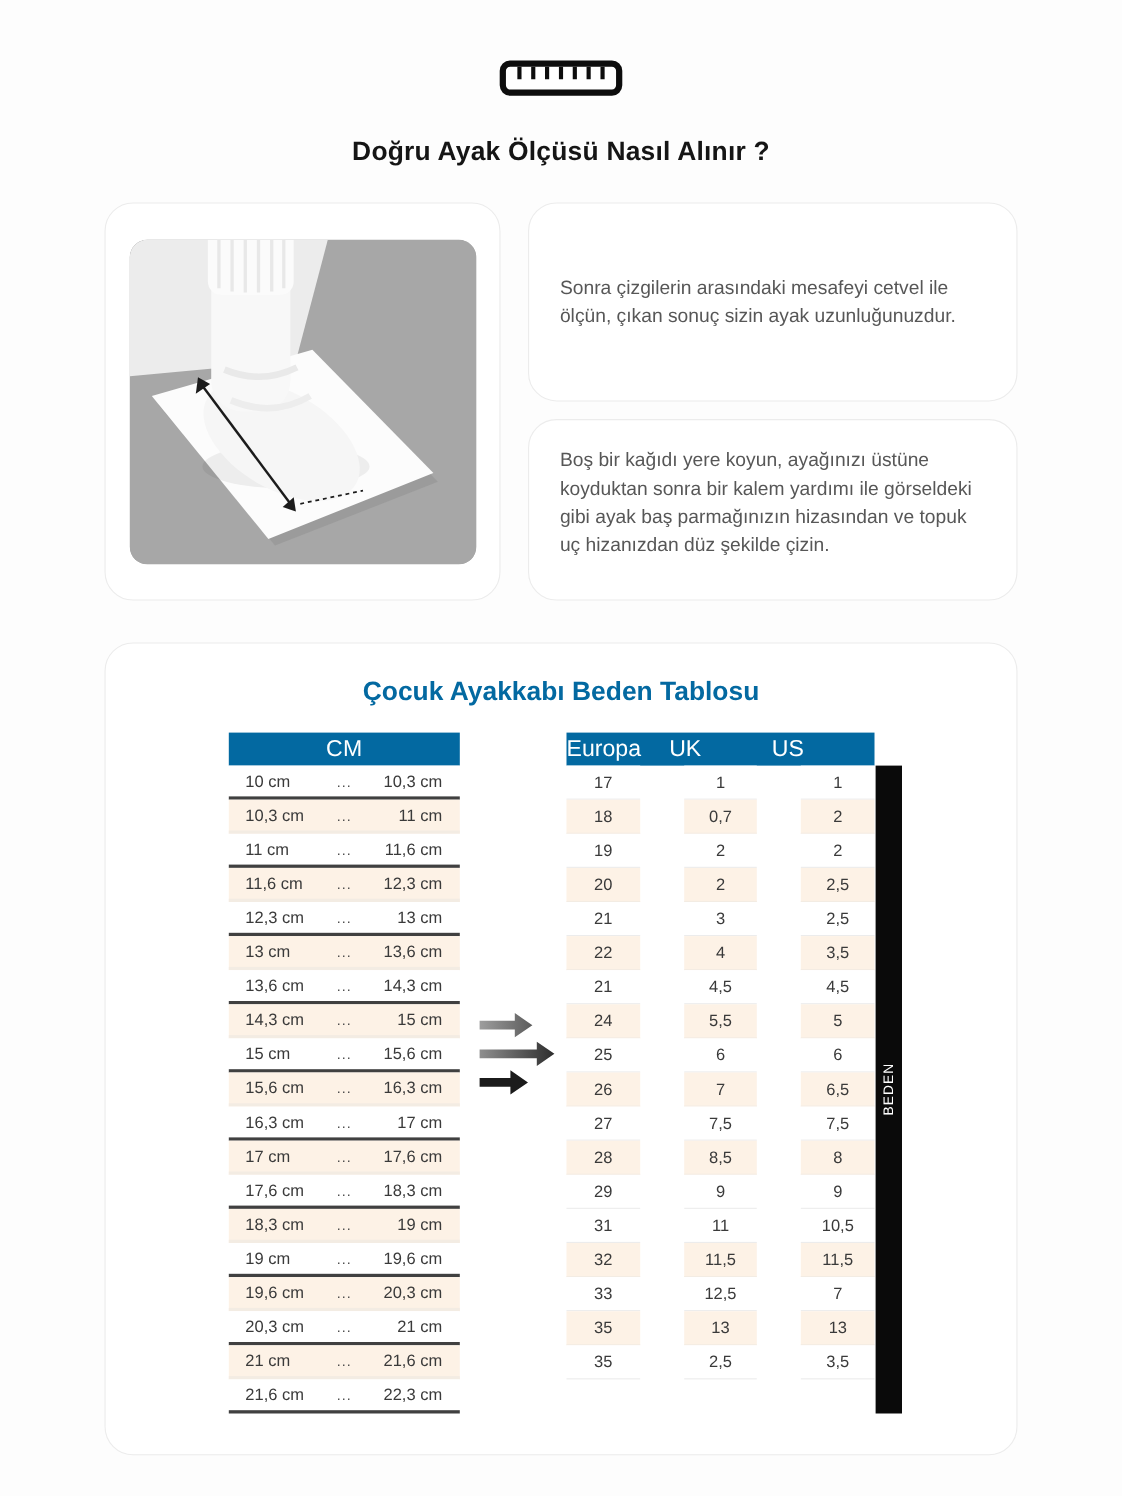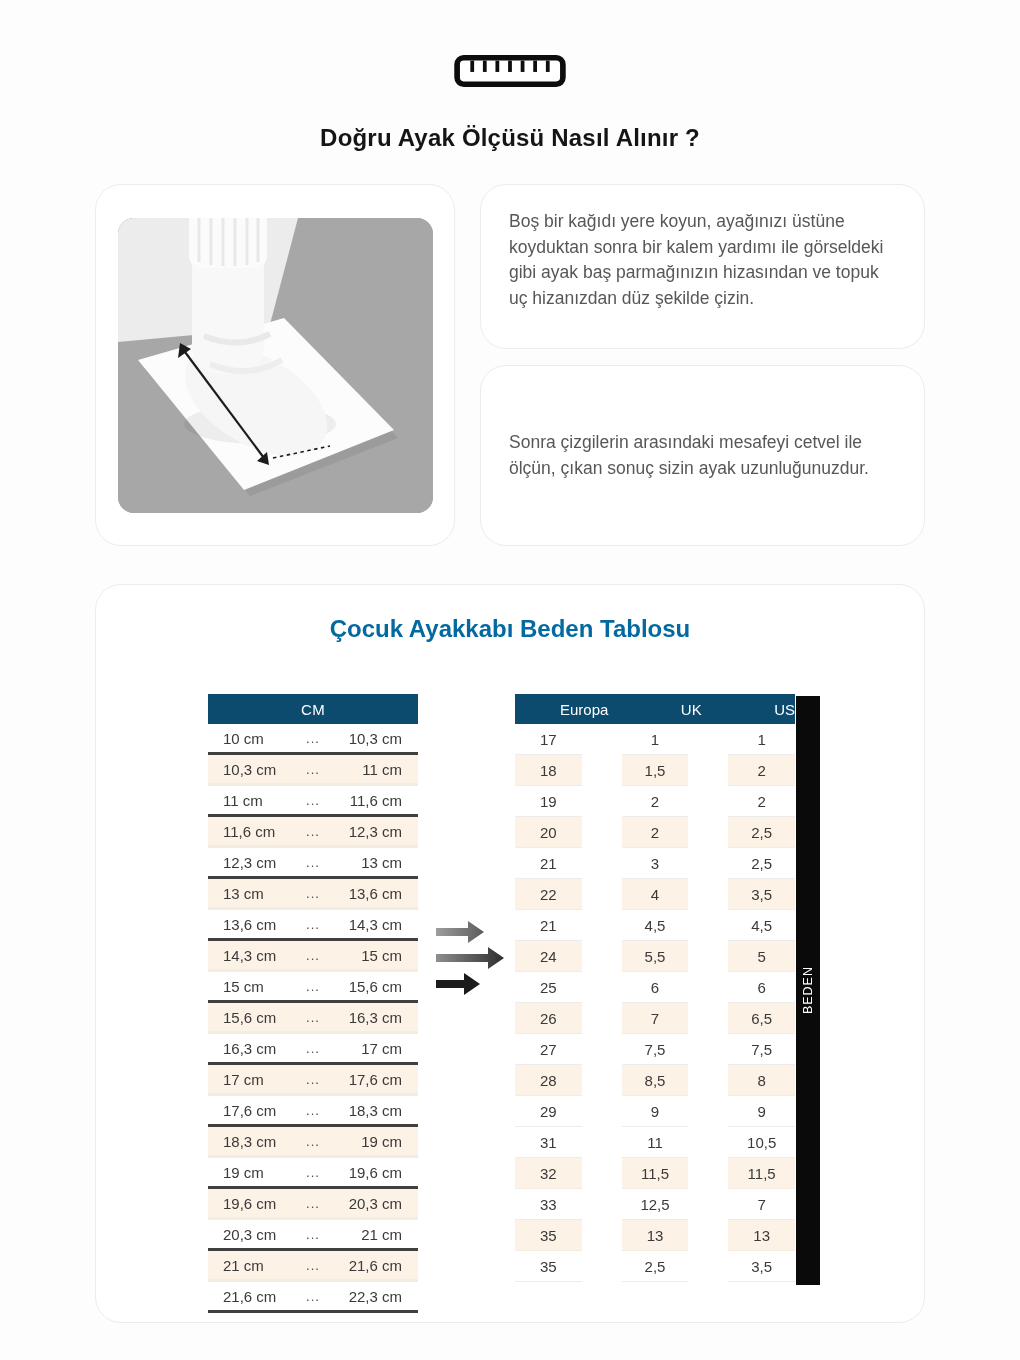--- a/index.html
+++ b/index.html
@@ -32,38 +32,38 @@
   .text-card{padding:24px 28px;}
   .text-card.c1{height:165px;}
   .text-card.c2{flex:1;display:flex;align-items:center;}
   .text-card p{margin:0;font-size:17.5px;line-height:25.5px;color:#575757;}
 
   
   .table-card{margin-top:38px;height:739px;padding-top:30px;}
   .section-title{text-align:center;font-size:24px;font-weight:bold;color:#0369a1;margin:0;}
   .tables{display:flex;align-items:flex-start;margin-top:23px;padding-left:112px;}
 
-  .thead{background:#0c4a6e;color:#fff;height:30px;font-size:15px;font-weight:500;margin-top:28px;}
+  .thead{background:#0369a1;color:#fff;height:30px;font-size:21px;font-weight:500;}
   .cm-table{width:210px;flex:none;}
   .cm-head{display:flex;align-items:center;justify-content:center;letter-spacing:0.4px;}
   .cm-row{
     display:grid;grid-template-columns:1fr 40px 1fr;align-items:center;
     height:31px;box-sizing:border-box;border-bottom:3px solid #404040;
     background:#fff;font-size:15px;color:#3a3a3a;
   }
   .cm-row.alt{background:#fdf2e6;border-bottom-color:#f3ece3;}
   .cm-row .left{padding-left:15px;text-align:left;}
   .cm-row .dots{text-align:center;font-size:13px;color:#4a4a4a;letter-spacing:1px;}
   .cm-row .right{padding-right:16px;text-align:right;}
 
   .arrows{flex:none;width:72px;margin:253px 9px 0 16px;}
   .arrows svg{display:block;width:72px;height:78px;}
 
   .size-table{width:280px;flex:none;}
-  .size-head{display:grid;grid-template-columns:1fr 1fr 1fr;align-items:center;text-align:right;}
+  .size-head{display:grid;grid-template-columns:1fr 1fr 1fr;align-items:center;text-align:left;}
   .size-row{display:grid;grid-template-columns:1fr 1fr 1fr;column-gap:4px;height:31px;font-size:15px;gap:40px;}
   .size-row .cell{
     display:flex;align-items:center;justify-content:center;
     background:#fff;height:31px;box-sizing:border-box;border-bottom:1px solid #ececec;
   }
   .size-row.alt .cell{background:#fdf2e6;border-bottom-color:#f3ece3;}
 
   .beden{
     flex:none;width:24px;height:589px;margin-top:30px;margin-left:1px;
     background:#0a0a0a;display:flex;align-items:center;justify-content:center;
@@ -115,25 +115,25 @@
           </g>
           <line x1="67" y1="134" x2="146" y2="240" stroke="#1c1c1c" stroke-width="2.2"></line>
           <polygon points="62,125 60,140 73,131" fill="#1c1c1c"></polygon>
           <polygon points="151,247 139,243 149,234" fill="#1c1c1c"></polygon>
           <line x1="155" y1="240" x2="212" y2="228" stroke="#1c1c1c" stroke-width="1.6" stroke-dasharray="3.5,3.5"></line>
         </svg>
       </div>
     </div>
 
     <div class="side-cards">
+      <div class="card text-card c2">
+        <p>Sonra çizgilerin arasındaki mesafeyi cetvel ile ölçün, çıkan sonuç sizin ayak uzunluğunuzdur.</p>
+      </div>
       <div class="card text-card c1">
         <p>Boş bir kağıdı yere koyun, ayağınızı üstüne koyduktan sonra bir kalem yardımı ile görseldeki gibi ayak baş parmağınızın hizasından ve topuk uç hizanızdan düz şekilde çizin.</p>
-      </div>
-      <div class="card text-card c2">
-        <p>Sonra çizgilerin arasındaki mesafeyi cetvel ile ölçün, çıkan sonuç sizin ayak uzunluğunuzdur.</p>
       </div>
     </div>
   </div>
 
   <div class="card table-card">
     <h2 class="section-title">Çocuk Ayakkabı Beden Tablosu</h2>
 
     <div class="tables">
 
       <div class="cm-table">
@@ -262,21 +262,21 @@
           <span>US</span>
         </div>
         <div>
             <div class="size-row">
               <span class="cell">17</span>
               <span class="cell">1</span>
               <span class="cell">1</span>
             </div>
             <div class="size-row alt">
               <span class="cell">18</span>
-              <span class="cell">1,5</span>
+              <span class="cell">0,7</span>
               <span class="cell">2</span>
             </div>
             <div class="size-row">
               <span class="cell">19</span>
               <span class="cell">2</span>
               <span class="cell">2</span>
             </div>
             <div class="size-row alt">
               <span class="cell">20</span>
               <span class="cell">2</span>

